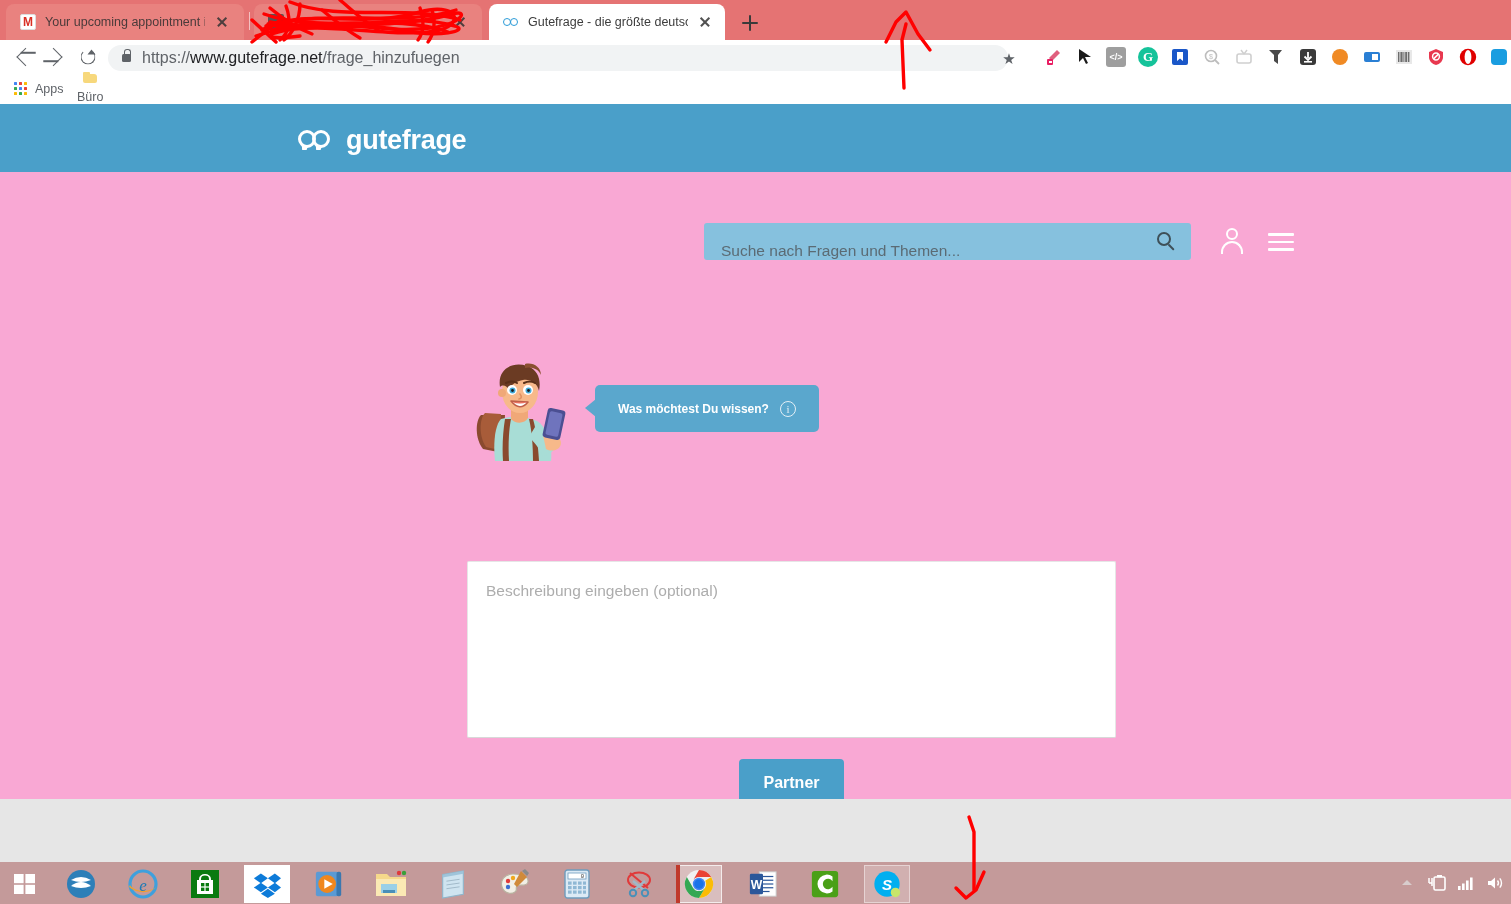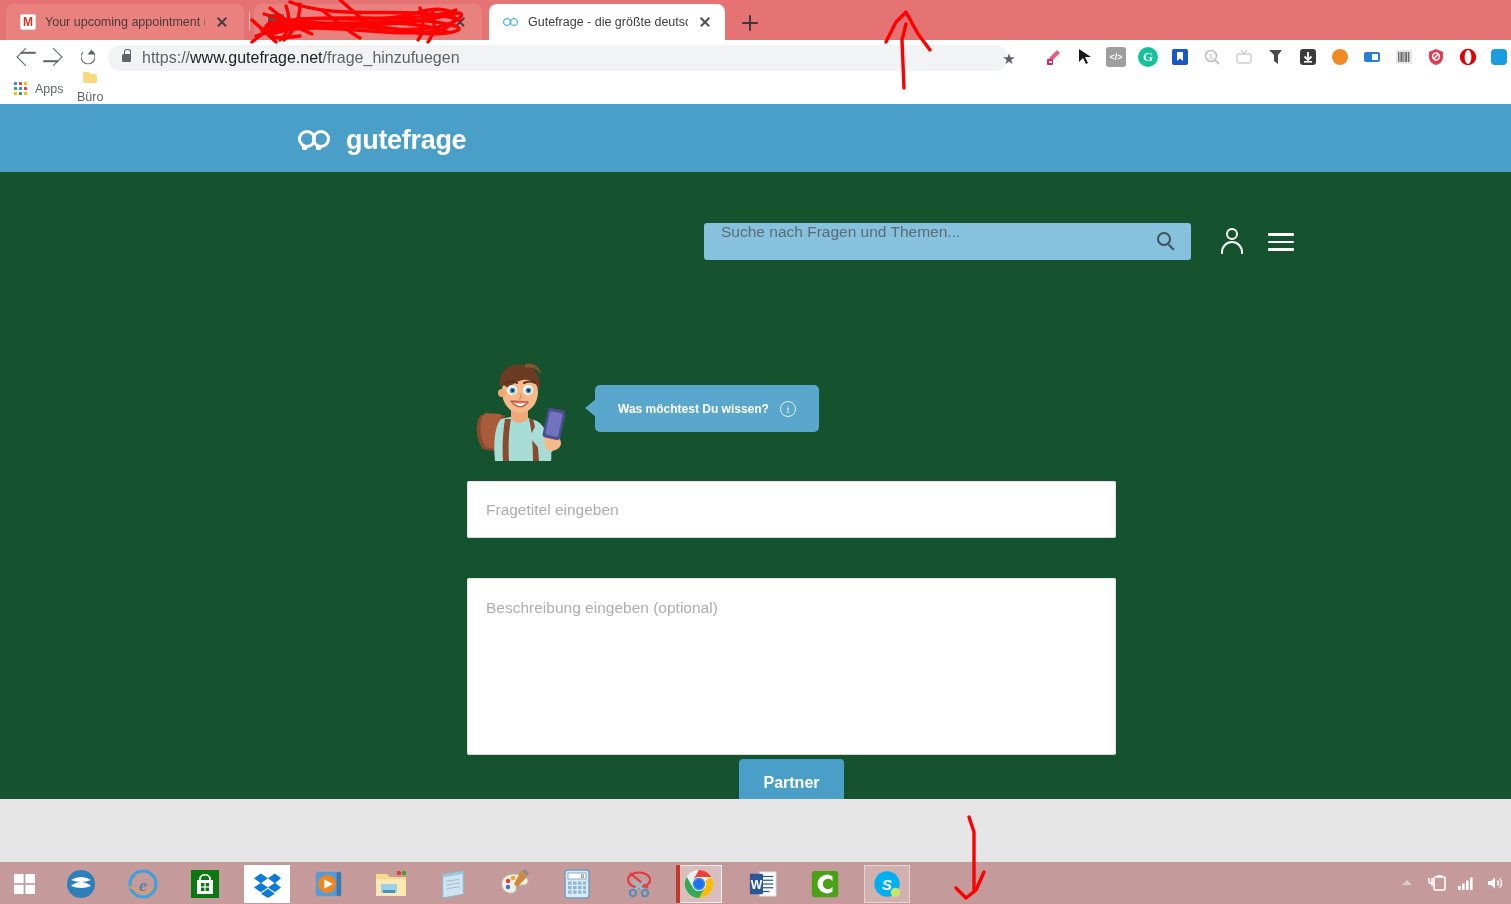--- a/index.html
+++ b/index.html
@@ -130,21 +130,21 @@
   }
   .folder {
     width:14px; height:12px; background:#f7d87c; border-radius:1px 3px 2px 2px; position:relative;
   }
   .folder::before{
     content:""; position:absolute; top:-2.5px; left:0; width:7px; height:3px;
     background:#f7d87c; border-radius:1px 1px 0 0;
   }
 
   
-  .page { position:absolute; top:104px; left:0; width:1511px; height:800px; background:#14532d; overflow:hidden; }
+  .page { position:absolute; top:104px; left:0; width:1511px; height:800px; background:#f9a8d4; overflow:hidden; }
 
   .gf-header {
     position:absolute; top:0; left:0; width:1511px; height:68px;
     background:#4a9fc9;
   }
   .gf-logo {
     position:absolute; left:298px; top:21px; display:flex; align-items:center; gap:10px;
   }
   .gf-bubbles { position:relative; width:38px; height:24px; }
   .gf-bubbles i {
@@ -155,21 +155,21 @@
   .gf-bubbles i:nth-child(2){ left:14px; }
   .gf-bubbles i::after{
     content:""; position:absolute; left:1px; bottom:-5px; width:0; height:0;
     border-left:4px solid #fff; border-top:5px solid #fff; border-right:3px solid transparent;
     transform: skewX(10deg);
   }
   .gf-word { font-size:27px; font-weight:bold; color:#fff; letter-spacing:-.3px; }
 
   .gf-search {
     position:absolute; left:704px; top:119px; width:487px; height:37px;
-    background:#86c1de; border-radius:3px; display:flex; align-items:flex-start;
+    background:#86c1de; border-radius:3px; display:flex; align-items:flex-end;
   }
   .gf-search-ph { font-size:15.5px; color:#5b6b74; padding-left:17px; }
   .mag {
     position:absolute; right:20px; top:9px; width:14px; height:14px;
     border:2.2px solid #3e5058; border-radius:50%;
   }
   .mag::after{
     content:""; position:absolute; right:-6px; bottom:-4px; width:8px; height:2.4px;
     background:#3e5058; transform:rotate(45deg); border-radius:1px;
   }
@@ -212,21 +212,21 @@
     content:"i"; position:absolute; inset:0; text-align:center; line-height:14px;
     font-size:11px; color:#e3eff6; font-family:"Liberation Serif", serif;
   }
 
   .field {
     position:absolute; left:467px; width:649px;
     background:#fff; border:1px solid #e6e6e6; border-bottom:1px solid #d8d8d8;
     border-radius:2px;
   }
   .field-title { top:377px; height:57px; }
-  .field-desc  { top:474px; height:177px;text-decoration:underline; }
+  .field-desc  { top:457px; height:177px;text-decoration:underline; }
   .field-ph {
     position:absolute; left:18px; font-size:15.5px; color:#adadad;
   }
   .field-title .field-ph { top:19px; }
   .field-desc  .field-ph { top:20px; }
 
   .weiter {
     position:absolute; left:739px; top:655px; width:105px; height:47px;
     background:#4a9fc9; border:none; border-radius:4px; cursor:pointer;
     color:#fff; font-size:16px; font-weight:bold; font-family:"Liberation Sans", sans-serif;
@@ -495,23 +495,20 @@
         <rect x="72" y="52" width="18" height="30" rx="3" fill="#4b4f92" transform="rotate(12 81 67)"></rect>
         <rect x="74.5" y="55" width="13" height="24" rx="2" fill="#6f74bd" transform="rotate(12 81 67)"></rect>
       </svg>
     </div>
 
     <div class="bubble">
       <span class="bubble-txt">Was möchtest Du wissen?</span>
       <span class="info-ic"></span>
     </div>
 
-    <div class="field field-title">
-      <span class="field-ph">Fragetitel eingeben</span>
-    </div>
 
     <div class="field field-desc">
       <span class="field-ph">Beschreibung eingeben (optional)</span>
     </div>
 
     <button class="weiter">Partner</button>
 
     <div class="gf-footer">
       <span class="foot-h" style="left:298px;">gutefrage</span>
       <span class="foot-h" style="left:564px;">Partner</span>

